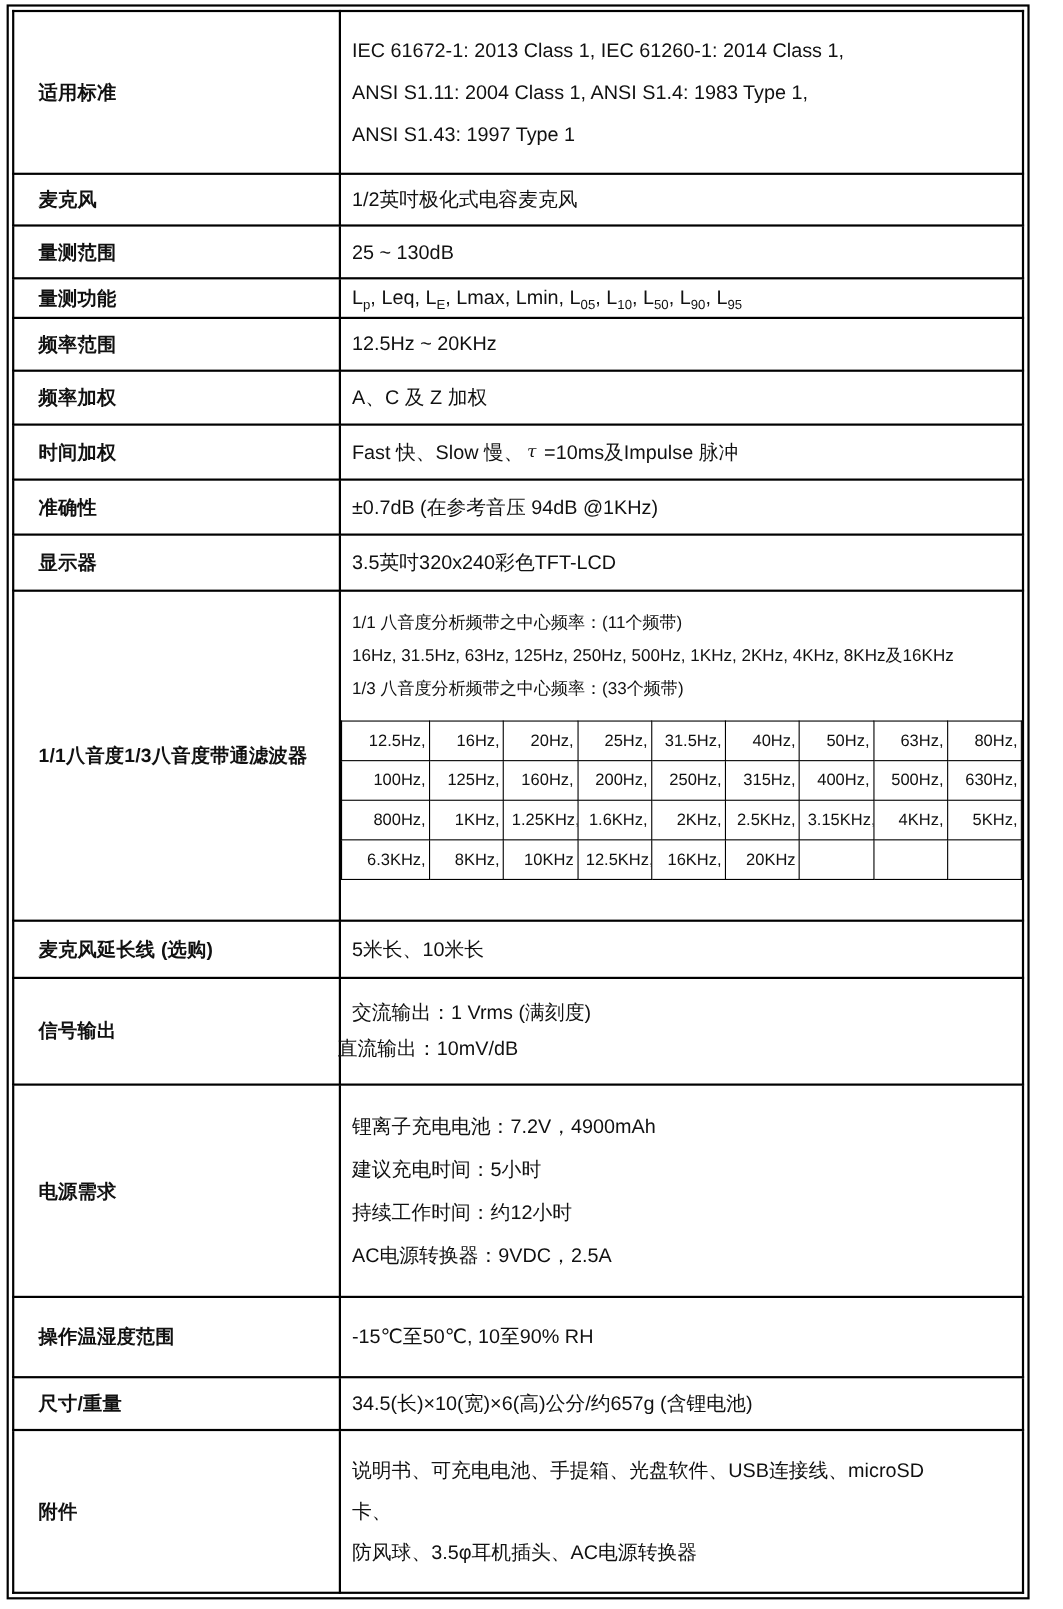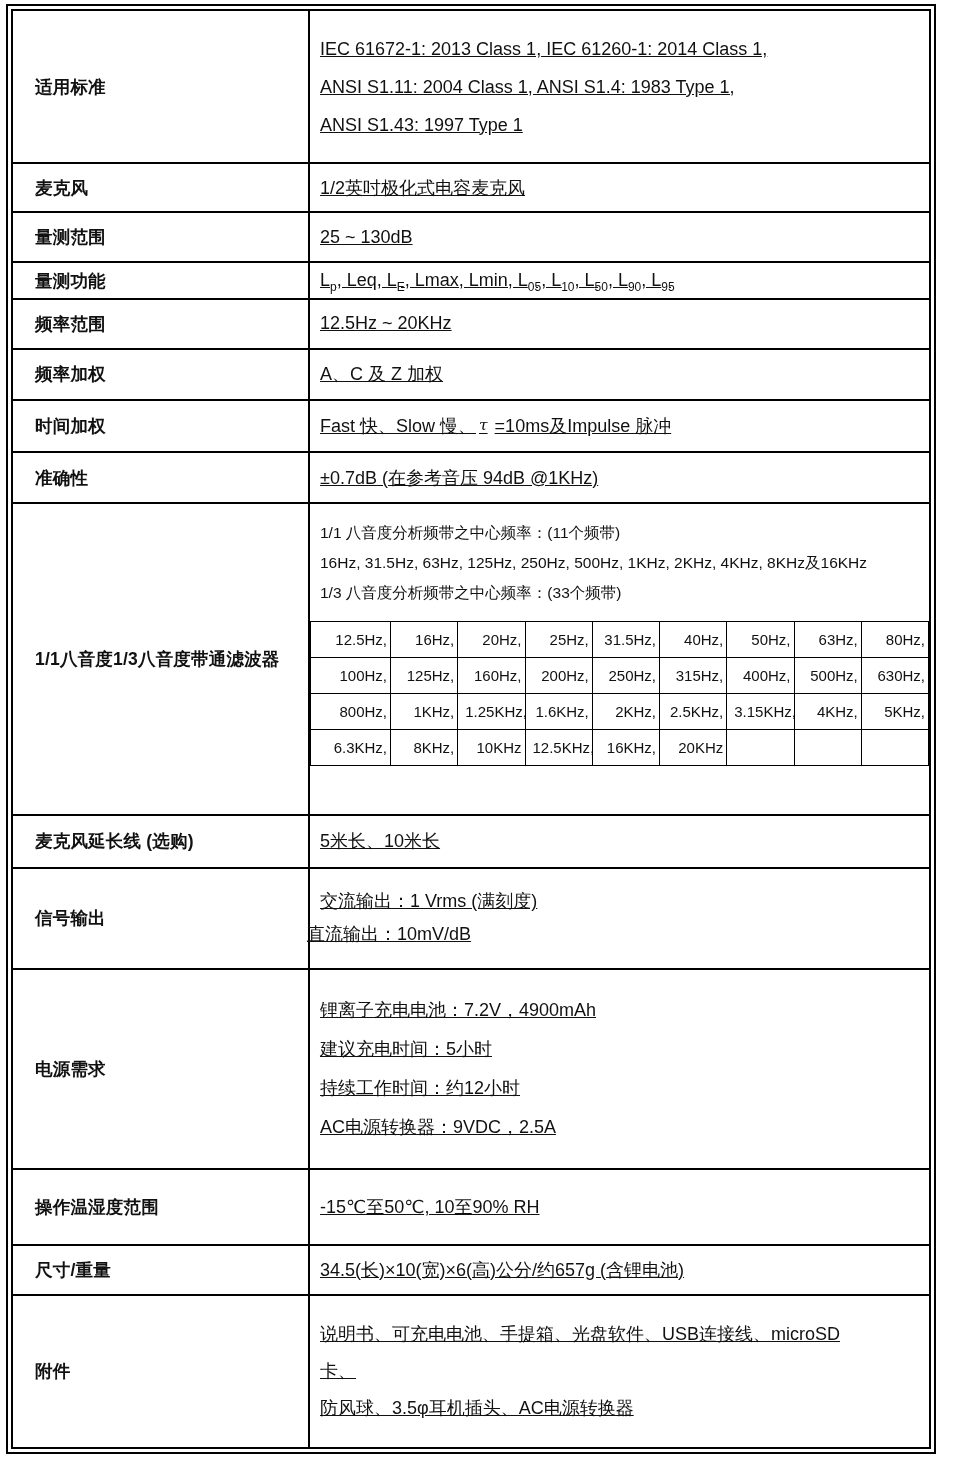--- a/index.html
+++ b/index.html
@@ -37,21 +37,21 @@
   td.lbl {
     font-weight: 700;
     font-size: 17.5px;
     padding: 0 6px 0 22px;
     letter-spacing: 0.2px;
   }
   td.val {
     font-size: 18px;
     padding: 0 8px 0 10px;
   }
-  .ln { white-space: nowrap; text-decoration: underline; }
+  .ln { white-space: nowrap; }
   .lh38 .ln { line-height: 38px; }
   .lh39 .ln { line-height: 39px; }
   .lh37 .ln { line-height: 37px; }
   .lh33 .ln { line-height: 33px; }
   sub.lsub { font-size: 12px; line-height: 0; }
   .tau {
     font-family: "DejaVu Serif", serif;
     font-style: italic;
     font-size: 15.5px;
     position: relative;
@@ -148,20 +148,26 @@
           </td>
         </tr>
 
         <tr style="height:46px">
           <td class="lbl">准确性</td>
           <td class="val">
             <div class="ln">±0.7dB (在参考音压 94dB @1KHz)</div>
           </td>
         </tr>
 
+        <tr style="height:48px">
+          <td class="lbl">显示器</td>
+          <td class="val">
+            <div class="ln">3.5英吋320x240彩色TFT-LCD</div>
+          </td>
+        </tr>
 
         <tr style="height:280px">
           <td class="lbl">1/1八音度1/3八音度带通滤波器</td>
           <td class="val filter-cell">
             <div class="filter-intro">
               <div class="iln">1/1 八音度分析频带之中心频率：(11个频带)</div>
               <div class="iln">16Hz, 31.5Hz, 63Hz, 125Hz, 250Hz, 500Hz, 1KHz, 2KHz, 4KHz, 8KHz及16KHz</div>
               <div class="iln">1/3 八音度分析频带之中心频率：(33个频带)</div>
             </div>
             <table class="grid">

